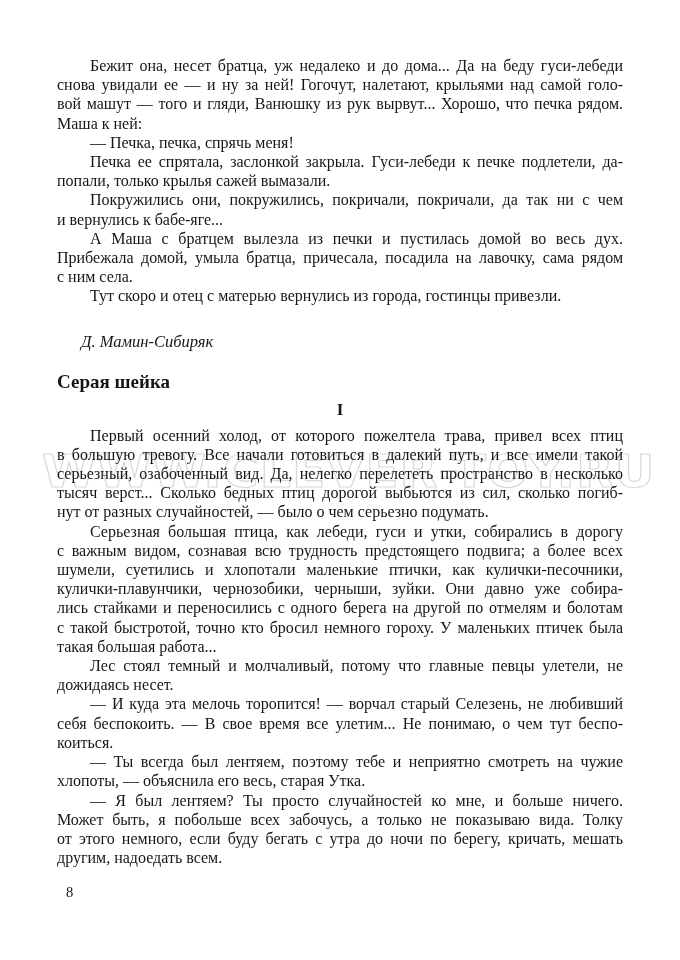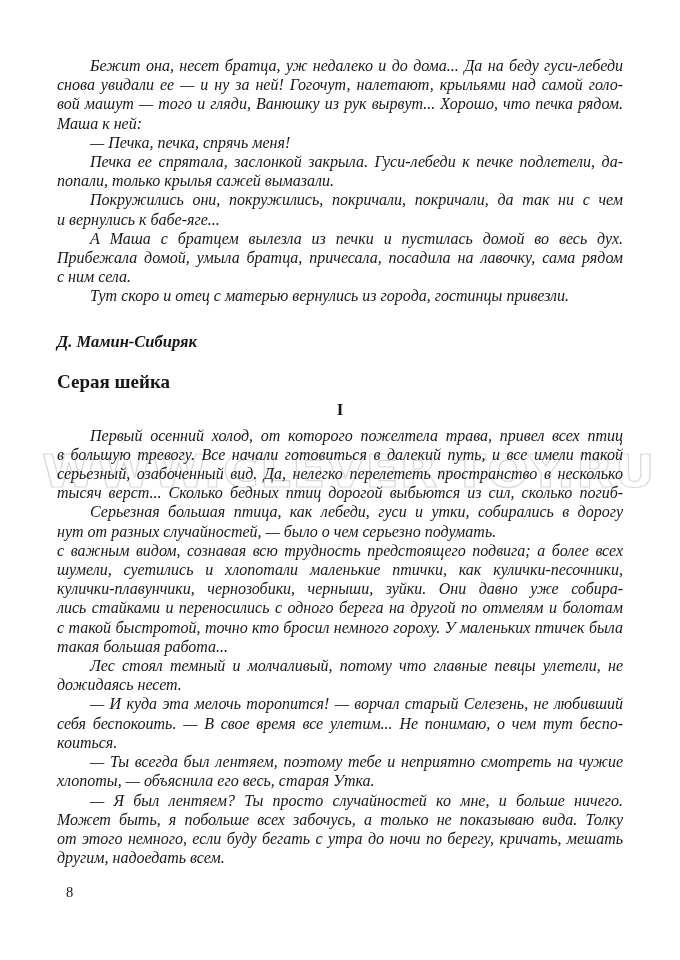--- a/index.html
+++ b/index.html
@@ -41,30 +41,30 @@
     top: 56px;
     width: 566px;
     font-size: 16px;
     line-height: 19.2px;
     z-index: 1;
   }
   .line {
     text-align: justify;
     text-align-last: justify;
     white-space: normal;
-    font-style: italic;
   }
   .line.para-first { text-indent: 33px; }
   .line.para-last  { text-align-last: left; }
   .author-line {
     margin-top: 26px;
-    font-weight: bold;
+    font-weight: normal;
     font-style: italic;
     font-size: 16.5px;
     line-height: 20px;
+    margin-left: 24px;
   }
   .story-title {
     margin-top: 19px;
     text-align: left;
     font-weight: bold;
     font-size: 19px;
     line-height: 22px;
   }
   .chapter-number {
     margin-top: 7px;
@@ -111,22 +111,22 @@
 
     <div class="story-title">Серая шейка</div>
 
     <div class="chapter-number">I</div>
 
     <div class="story story-2">
         <div class="line para-first">Первый осенний холод, от которого пожелтела трава, привел всех птиц</div>
         <div class="line">в большую тревогу. Все начали готовиться в далекий путь, и все имели такой</div>
         <div class="line">серьезный, озабоченный вид. Да, нелегко перелететь пространство в несколько</div>
         <div class="line">тысяч верст... Сколько бедных птиц дорогой выбьются из сил, сколько погиб-</div>
+        <div class="line para-last">нут от разных случайностей, — было о чем серьезно подумать.</div>
         <div class="line para-first">Серьезная большая птица, как лебеди, гуси и утки, собирались в дорогу</div>
-        <div class="line para-last">нут от разных случайностей, — было о чем серьезно подумать.</div>
         <div class="line">с важным видом, сознавая всю трудность предстоящего подвига; а более всех</div>
         <div class="line">шумели, суетились и хлопотали маленькие птички, как кулички-песочники,</div>
         <div class="line">кулички-плавунчики, чернозобики, черныши, зуйки. Они давно уже собира-</div>
         <div class="line">лись стайками и переносились с одного берега на другой по отмелям и болотам</div>
         <div class="line">с такой быстротой, точно кто бросил немного гороху. У маленьких птичек была</div>
         <div class="line para-last">такая большая работа...</div>
         <div class="line para-first">Лес стоял темный и молчаливый, потому что главные певцы улетели, не</div>
         <div class="line para-last">дожидаясь несет.</div>
         <div class="line para-first">— И куда эта мелочь торопится! — ворчал старый Селезень, не любивший</div>
         <div class="line">себя беспокоить. — В свое время все улетим... Не понимаю, о чем тут беспо-</div>

